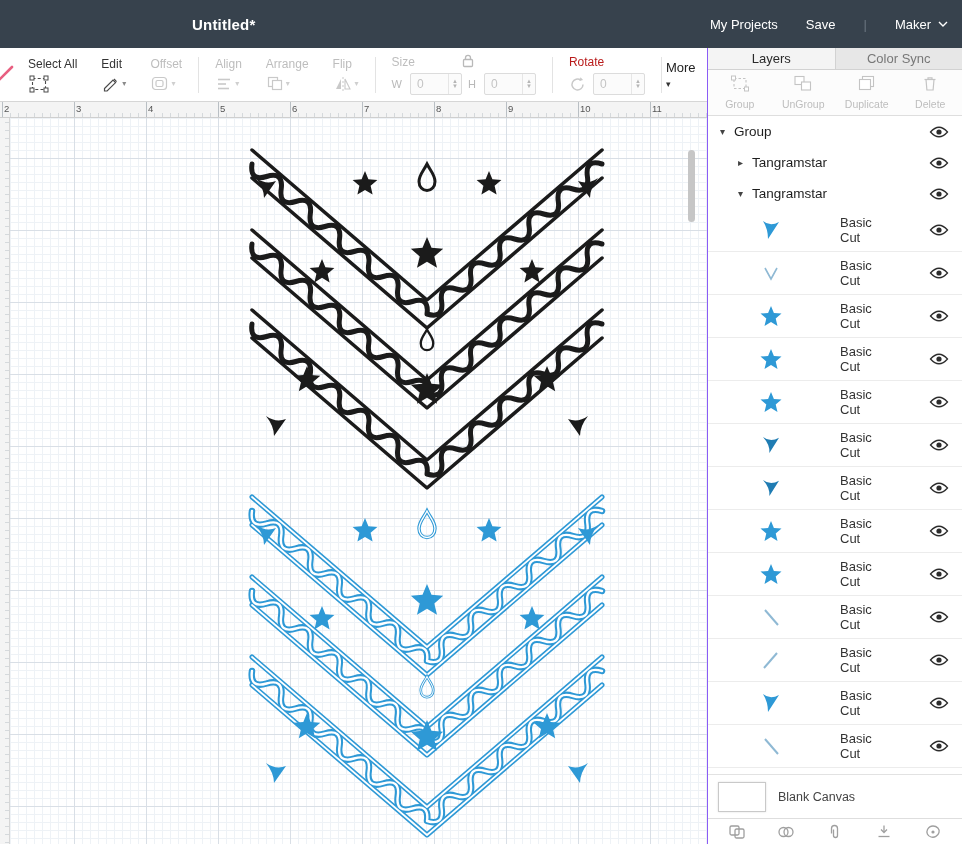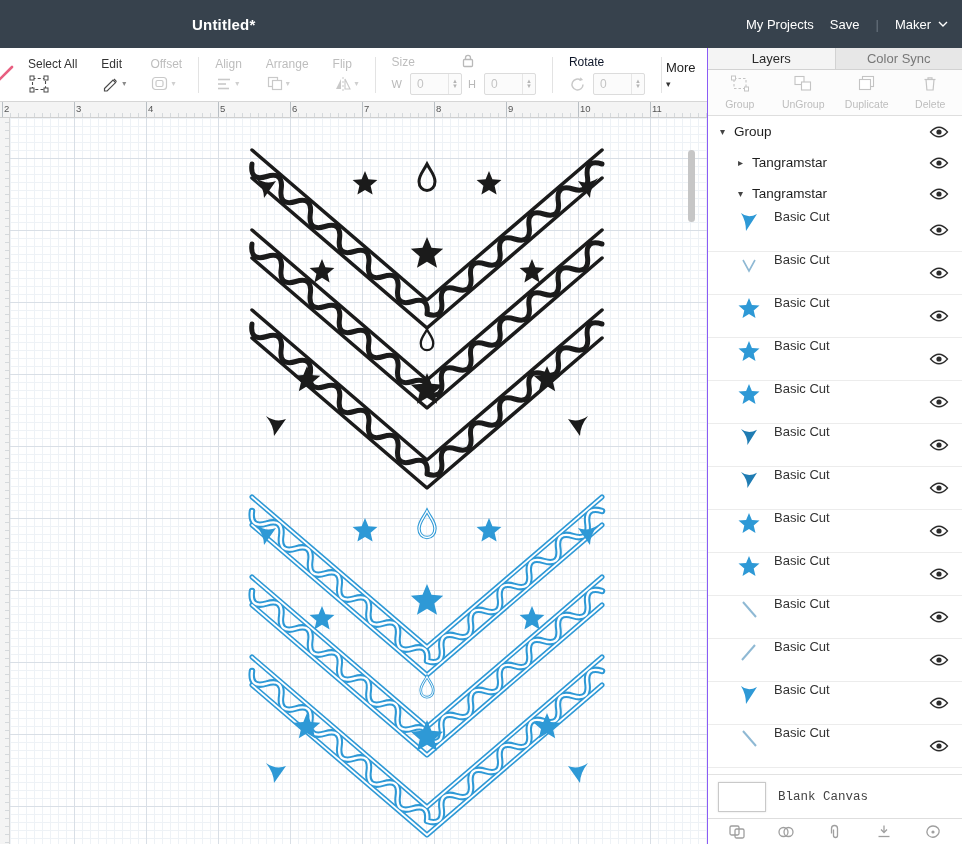--- a/index.html
+++ b/index.html
@@ -3,21 +3,21 @@
 <meta charset="utf-8">
 <style>
   * { box-sizing: border-box; margin: 0; padding: 0; }
   html,body { width: 962px; height: 844px; overflow: hidden; }
   body { font-family: "Liberation Sans", sans-serif; font-size: 13px; color:#2b2b2b; background:#fff; }
   .app { width:962px; height:844px; display:flex; flex-direction:column; position:relative; }
 
   
   header { height:48px; background:var(--header-bg,#37424d); display:flex; align-items:center; padding:0 14px; color:#fff; flex:0 0 48px; }
   .doc-title { margin-left:178px; font-size:15px; font-weight:700; letter-spacing:.2px; }
-  header nav { margin-left:auto; display:flex; align-items:center; gap:16px; font-size:13px; }
+  header nav { margin-left:auto; display:flex; align-items:center; gap:28px; font-size:13px; }
   .hdr-link { cursor:pointer; }
   .hdr-div { color:#6b7681; }
   .machine { display:flex; align-items:center; gap:7px; cursor:pointer; }
   .make-it { background:var(--make-it-green,#00b175); color:#eafff3; border:none; border-radius:4px; padding:8px 40px; font-size:14px; font-family:inherit; cursor:pointer; }
 
   .content { flex:1; display:flex; min-height:0; }
   .canvas-col { width:707px; display:flex; flex-direction:column; position:relative; }
 
   
   .toolbar { height:54px; background:#fff; border-bottom:1px solid #d6d6d6; display:flex; align-items:center; flex:0 0 54px; overflow:hidden; }
@@ -71,27 +71,27 @@
   .tab { flex:1; display:flex; align-items:center; justify-content:center; color:#777; cursor:pointer; background:#e7e7e7; }
   .tab + .tab { border-left:1px solid #d2d2d2; }
   .tab.active { background:#f4f4f4; color:#2a2a2a; }
   .actions { height:46px; flex:0 0 46px; display:flex; background:#fcfcfc; border-bottom:1px solid #dedede; }
   .action { flex:1; display:flex; flex-direction:column; align-items:center; justify-content:center; gap:3px; cursor:pointer; }
   .a-label { font-size:10.5px; color:#bdbdbd; }
   .layer-list { flex:1; overflow:hidden; }
   .tree-row { height:31px; display:flex; align-items:center; cursor:pointer; }
   .tree-row .caret { width:14px; font-size:10px; color:#444; cursor:pointer; }
   .tree-label { font-size:13.5px; color:#1e1e1e; }
-  .item-row { height:43px; display:flex; padding-left:28px; border-bottom:1px solid #ececec; cursor:pointer; }
+  .item-row { height:43px; display:flex; align-items:center; padding-left:50px; border-bottom:1px solid #ececec; cursor:pointer;gap:44px; }
   .thumb { width:26px; height:26px; margin-right:12px; display:flex; align-items:center; justify-content:center; }
   .item-label { font-size:13px; color:#333; }
   .eye { margin-left:auto; margin-right:13px; display:flex; align-items:center; cursor:pointer; }
   .canvas-row { height:44px; flex:0 0 44px; display:flex; align-items:center; gap:12px; padding-left:10px; border-top:1px solid #e2e2e2; background:#fff; }
   .swatch { width:48px; height:30px; background:#fff; border:1px solid #c9c9c9; box-shadow:0 0 2px rgba(0,0,0,.12); }
-  .bc-label { font-size:12.5px; color:#444;font-family:Liberation Mono, monospace; }
+  .bc-label { font-size:12.5px; color:#444; }
   .tool-strip { height:26px; flex:0 0 26px; border-top:1px solid #dedede; display:flex; align-items:center; justify-content:space-between; padding:0 20px; background:#fff; }
   .tool-strip svg { cursor:pointer; }
 </style>
 </head>
 <body>
 
 <div class="app">
 
   <header>
     <div class="doc-title">Untitled*</div>
@@ -218,21 +218,21 @@
                   <i>▼</i>
                 </span>
               </div>
           </div>
         </div>
 
         <div class="sep"></div>
 
         <div class="ctl-group">
           <div class="ctl-row1">
-            <span class="tb-label" style="color:#0f172a">Rotate</span>
+            <span class="tb-label" style="color:#b91c1c">Rotate</span>
           </div>
           <div class="ctl-row2">
             <svg width="18" height="16" viewBox="0 0 18 16">
                 <path d="M14 8.5 a5.5 5.5 0 1 1 -2.2 -4.4" fill="none" stroke="#c9c9c9" stroke-width="1.5"></path>
                 <path d="M11.5 1.2 l2.6 2.9 -3.7 0.9 Z" fill="#c9c9c9"></path>
               </svg>
             <div class="num-input">
                 <span class="val">0</span>
                 <span class="steppers">
                   <i>▲</i>

